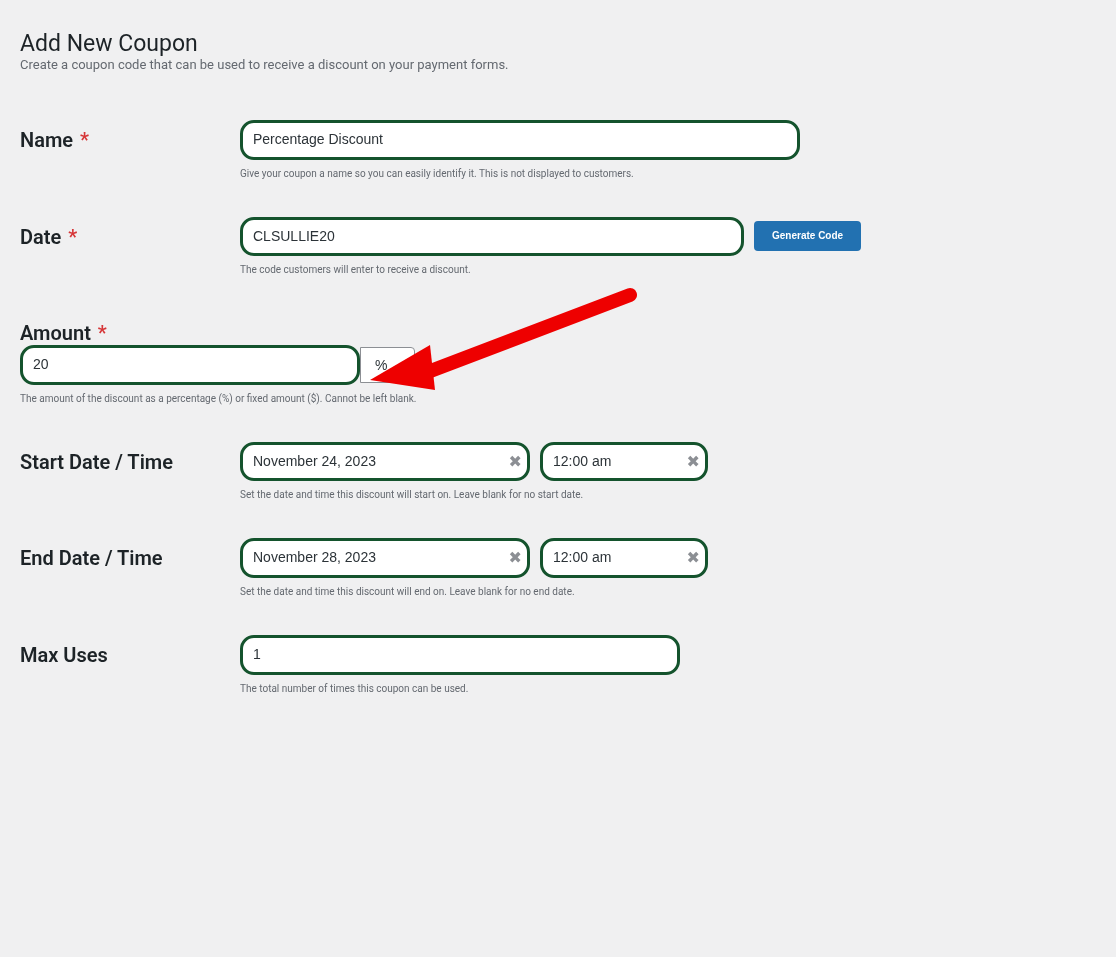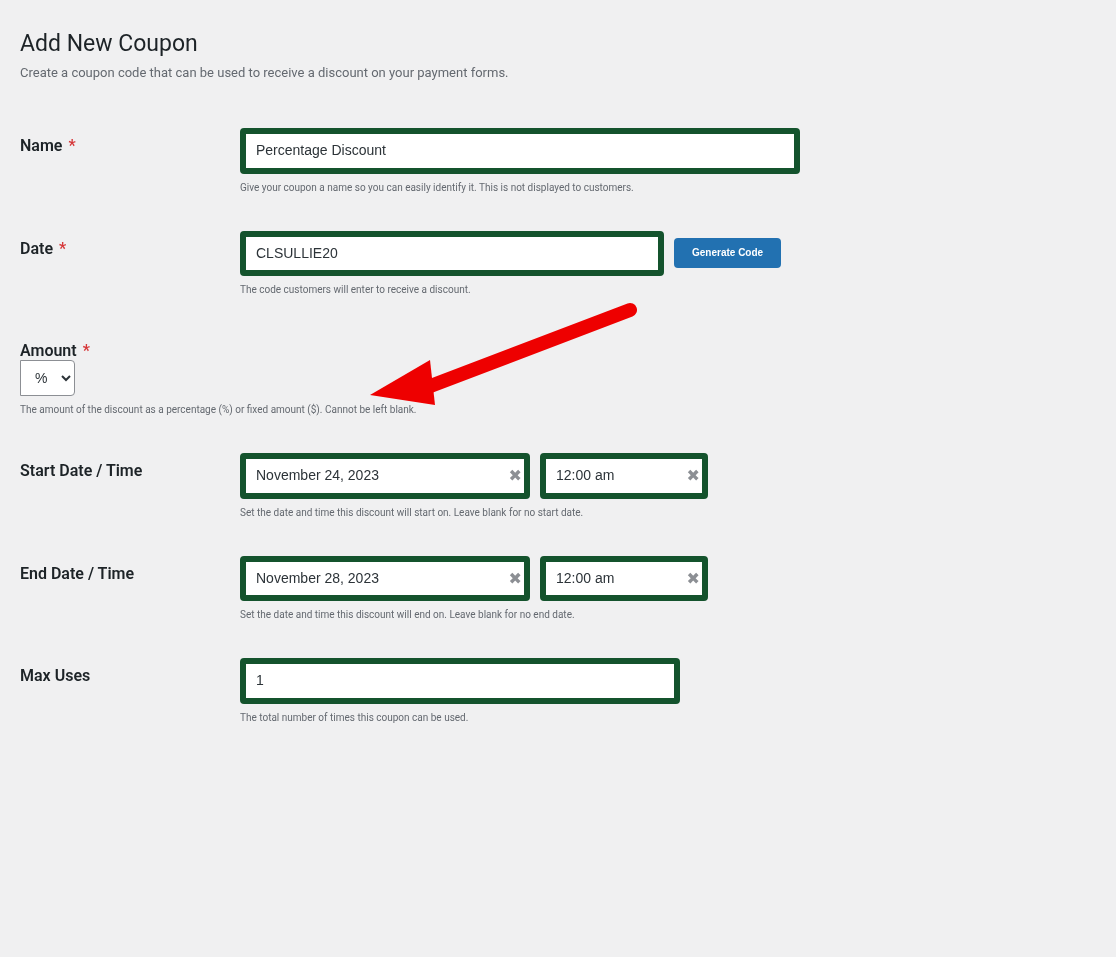--- a/index.html
+++ b/index.html
@@ -8,75 +8,74 @@
       font-family: -apple-system, BlinkMacSystemFont, "Segoe UI", Roboto, sans-serif;
       font-size: 14px;
       color: #3c434a;
       min-height: 957px;
       padding: 30px 30px 30px 20px;
     }
     .page-title {
       font-size: 23px;
       font-weight: 400;
       color: #1d2327;
-      margin-bottom: 8px;
     }
     .page-subtitle {
       color: #646970;
       font-size: 13px;
       margin-bottom: 30px;
     }
     .form-row {
       display: flex;
       align-items: flex-start;
       padding: 18px 0;
       border-bottom: none;
     }
     .form-label {
       width: 220px;
       min-width: 220px;
       padding-top: 8px;
-      font-size: 16px;
+      font-size: 20px;
       font-weight: 600;
       color: #1d2327;
     }
     .form-label .required {
       color: #d63638;
       margin-left: 2px;
     }
     .form-field {
       flex: 1;
     }
     .form-hint {
       font-size: 10px;
       color: #646970;
       margin-top: 6px;
       line-height: 1.5;
     }
     input[type="text"],
     input[type="number"] {
-      border: 6px solid #14532d;
-      border-radius: 4px;
+      border: 3px solid #14532d;
+      border-radius: 14px;
       padding: 7px 10px;
       font-size: 14px;
       color: #2c3338;
       background: #fff;
       outline: none;
       line-height: 1.4;
     }
     .name-input {
       width: 560px;
     }
     .code-row {
       display: flex;
       align-items: center;
       gap: 10px;
     }
     .code-input {
-      width: 424px;
+      width: 504px;
     }
     .generate-btn {
       background: #2271b1;
       color: #fff;
       border: none;
       border-radius: 4px;
       padding: 8px 18px;
       font-size: 10px;
       font-weight: 600;
       cursor: pointer;
@@ -179,20 +178,21 @@
     <p class="form-hint">The code customers will enter to receive a discount.</p>
   </div>
 </div>
 
 <div class="form-row amount-section">
   <div class="form-label">
     <span>Amount</span><span class="required"> *</span>
   </div>
   <div class="form-field" style="position:relative;">
     <div class="amount-row">
+      <input type="number" class="amount-input" value="20" style="">
       <select class="amount-select">
         <option value="%" selected="">%</option>
         <option value="$">$</option>
       </select>
     </div>
 
     <svg class="red-arrow" viewBox="0 0 280 120" xmlns="http://www.w3.org/2000/svg">
 
       <g>
 

